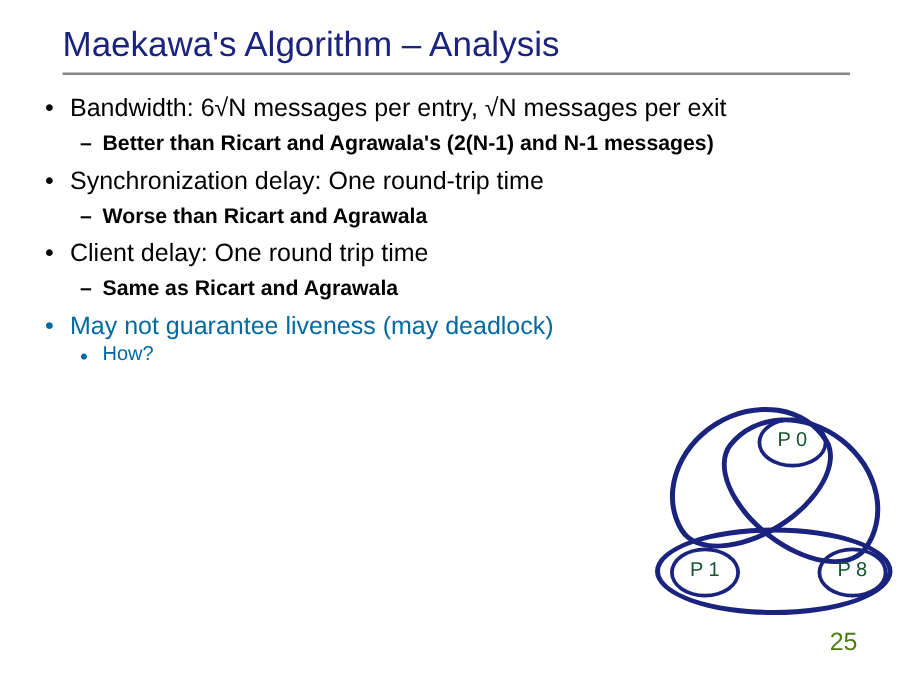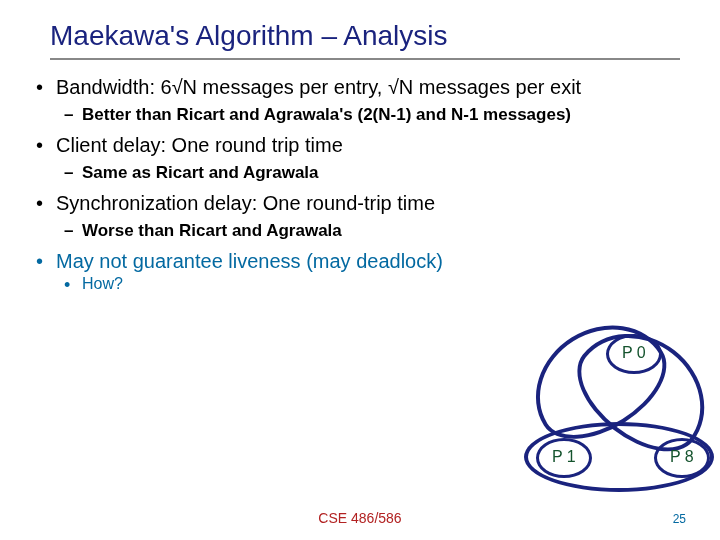--- a/index.html
+++ b/index.html
@@ -11,21 +11,21 @@
   ul.lv1 > li { position: relative; padding-left: 26px; margin-bottom: 6px; }
   ul.lv1 > li::before { content: "•"; position: absolute; left: 6px; top: 0; font-size: 20px; }
   ul.lv2 { list-style: none; padding-left: 0; font-size: 17px; margin-top: 4px; }
   ul.lv2 > li { position: relative; padding-left: 26px; margin-bottom: 4px; font-weight: bold; }
   ul.lv2 > li::before { content: "–"; position: absolute; left: 8px; top: 0; }
   ul.lv3 { list-style: none; padding-left: 0; font-size: 16px; margin-top: 0; }
   ul.lv3 > li { position: relative; padding-left: 26px; }
   ul.lv3 > li::before { content: "•"; position: absolute; left: 8px; top: 0; font-size: 18px; }
   .blueish { color: #0369a1; }
   .footer-center { position: absolute; bottom: 14px; left: 0; width: 720px; text-align: center; font-size: 14px; color: #b22222; }
-  .footer-right { position: absolute; bottom: 14px; right: 34px; font-size: 12px; color: #0369a1; }
+  .footer-right { position: absolute; bottom: 14px; right: 34px; font-size: 20px; color: #4d7c0f; }
   
   .diagram { position: absolute; right: 22px; bottom: 40px; width: 200px; height: 170px; }
   .ell { position: absolute; border: 3.5px solid #1a237e; border-radius: 50%; background: transparent; }
   .ell.p0 { width: 56px; height: 40px; left: 108px; top: 4px; }
   .ell.p1 { width: 56px; height: 40px; left: 38px;  top: 108px; }
   .ell.p2 { width: 56px; height: 40px; left: 156px; top: 108px; }
   .elllabel { position: absolute; font-size: 16px; color: #14532d; }
   .elllabel.p0 { left: 124px; top: 14px; }
   .elllabel.p1 { left: 54px;  top: 118px; }
   .elllabel.p2 { left: 172px; top: 118px; }
@@ -43,29 +43,29 @@
 
   <div class="content">
     <ul class="lv1">
       <li>
         <span>Bandwidth: 6√N messages per entry, √N messages per exit</span>
         <ul class="lv2">
           <li><span>Better than Ricart and Agrawala's (2(N-1) and N-1 messages)</span></li>
         </ul>
       </li>
       <li>
+        <span>Synchronization delay: One round-trip time</span>
+        <ul class="lv2">
+          <li><span>Worse than Ricart and Agrawala</span></li>
+        </ul>
+      </li>
+      <li>
         <span>Client delay: One round trip time</span>
         <ul class="lv2">
           <li><span>Same as Ricart and Agrawala</span></li>
-        </ul>
-      </li>
-      <li>
-        <span>Synchronization delay: One round-trip time</span>
-        <ul class="lv2">
-          <li><span>Worse than Ricart and Agrawala</span></li>
         </ul>
       </li>
       <li class="blueish">
         <span>May not guarantee liveness (may deadlock)</span>
         <ul class="lv3">
           <li><span>How?</span></li>
         </ul>
       </li>
     </ul>
   </div>
@@ -75,15 +75,14 @@
     <div class="blob b"></div>
     <div class="blob c"></div>
     <div class="ell p0"></div>
     <div class="ell p1"></div>
     <div class="ell p2"></div>
     <div class="elllabel p0">P 0</div>
     <div class="elllabel p1">P 1</div>
     <div class="elllabel p2">P 8</div>
   </div>
 
-  <div class="footer-center">CSE 486/586</div>
   <div class="footer-right">25</div>
 </div>
 
 </body></html>

